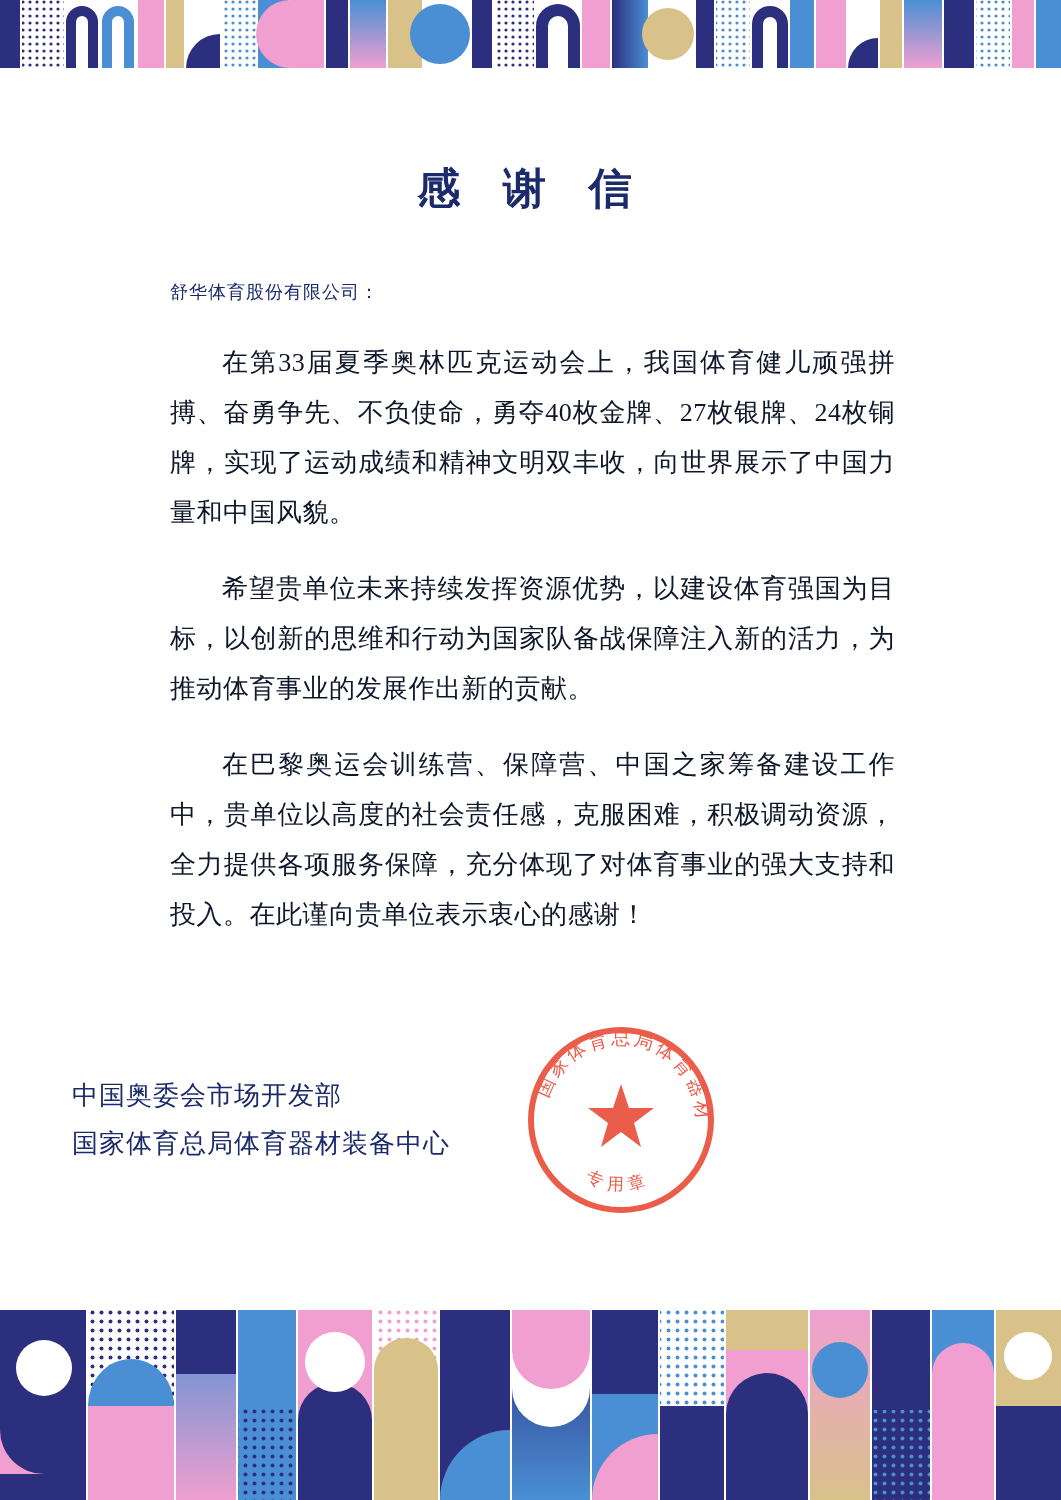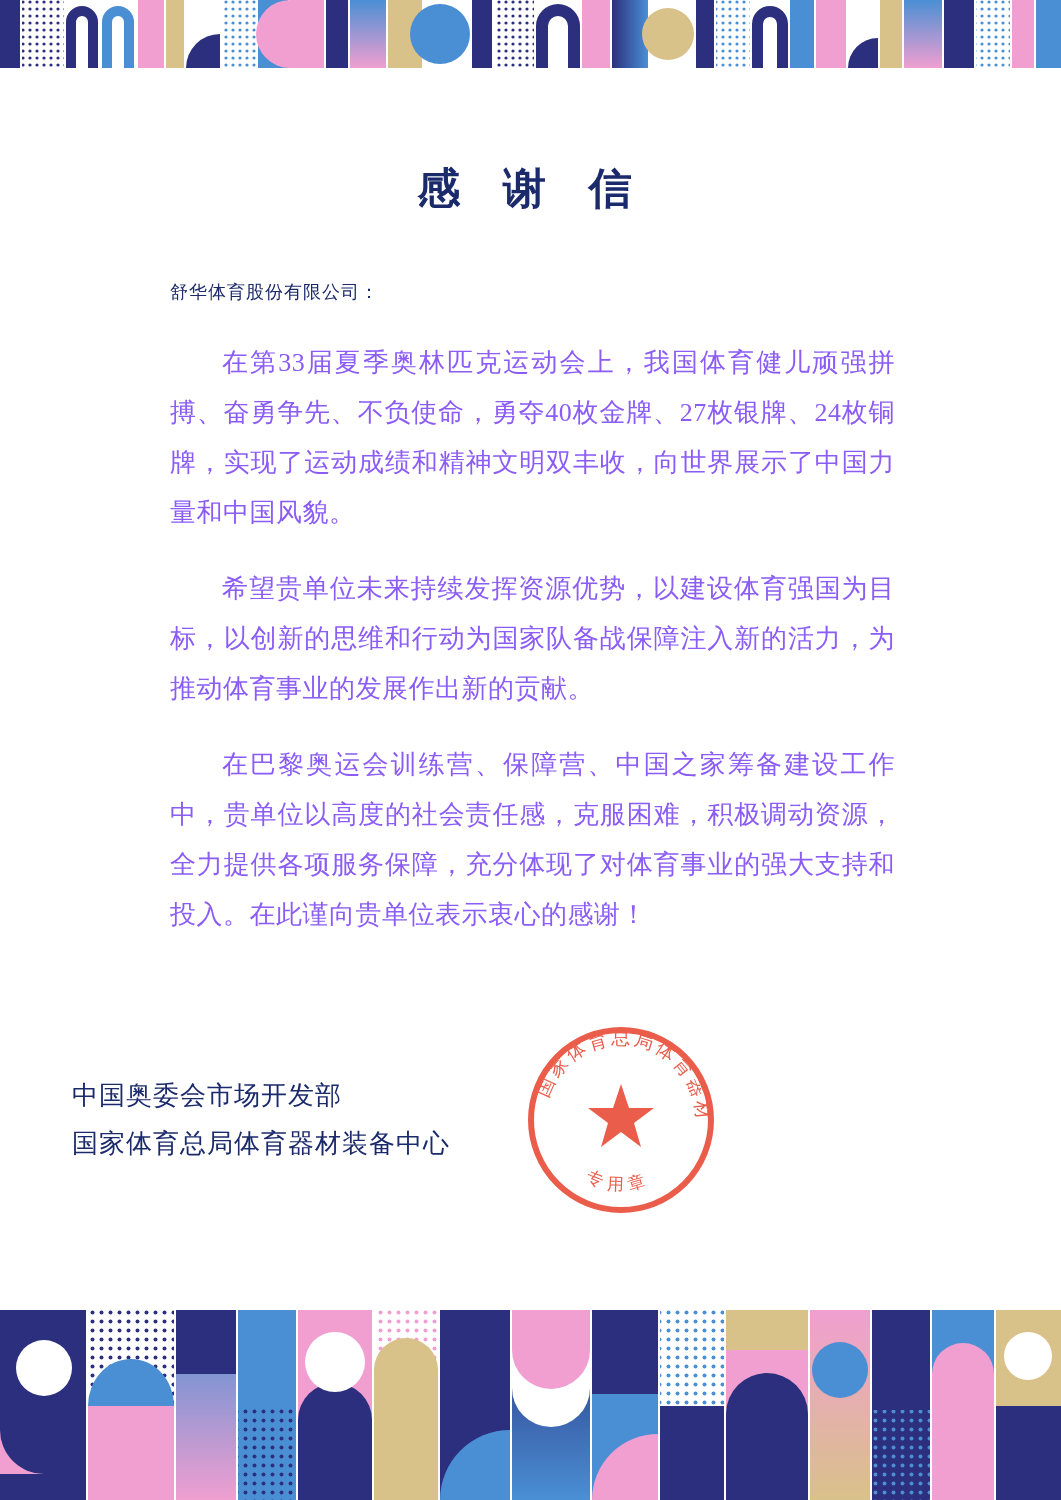--- a/index.html
+++ b/index.html
@@ -51,21 +51,21 @@
     margin: 62px 0 0 168px;
     font-size: 18px;
     color: #1b2a6b;
     letter-spacing: 1px;
   }
 
   .para {
     margin: 26px 168px 0 168px;
     font-size: 26px;
     line-height: 50px;
-    color: #8b5cf6;
+    color: #0f172a;
     text-align: justify;
     text-indent: 52px;
     letter-spacing: 0.5px;
   }
   .para.first { margin-top: 34px; }
 
   .sign-block {
     margin-top: 132px;
     padding-left: 70px;
     position: relative;

